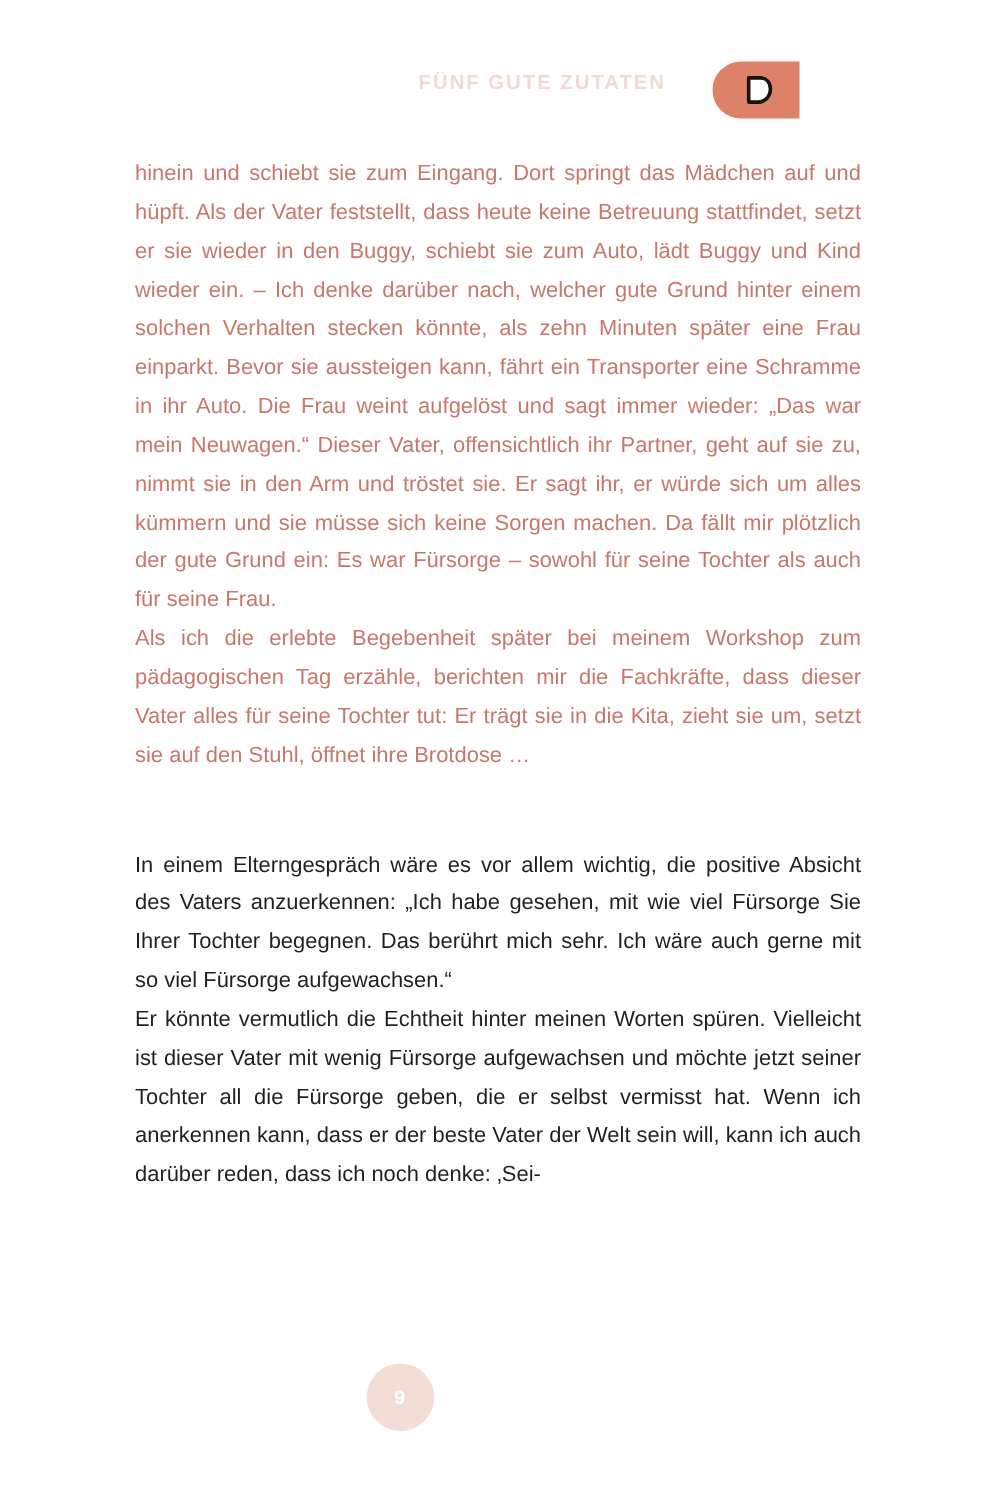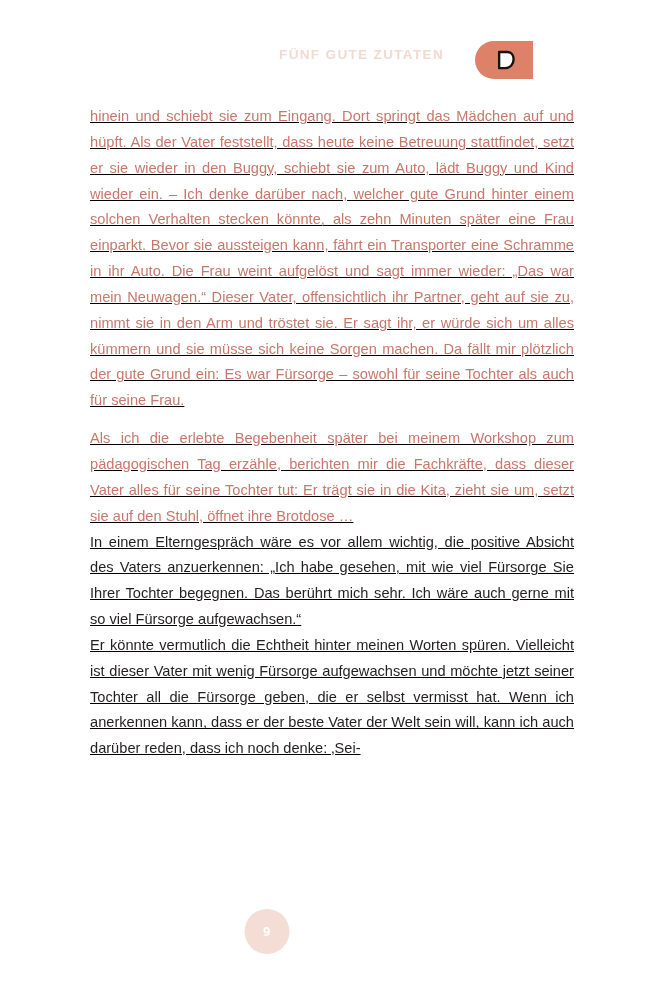--- a/index.html
+++ b/index.html
@@ -57,38 +57,37 @@
     height: 22px;
     margin-left: 2px;
   }
 
   
   .column {
     position: absolute;
     left: 90px;
     top: 104px;
     width: 484px;
-    text-decoration: underline;
   }
 
   p {
     margin: 0;
   }
 
   .coral-block {
     font-family: "Liberation Sans", sans-serif;
     font-size: 14.6px;
     line-height: 25.85px;
     color: #c8786b;
     text-align: justify;
     text-justify: inter-word;
     letter-spacing: 0.02px;
   }
   .coral-block p + p {
-    margin-top: 12px;
+    margin-top: 0;
   }
 
   .section-heading {
     font-family: "Liberation Serif", serif;
     font-size: 21.5px;
     font-weight: bold;
     color: #d9735b;
     letter-spacing: 0.1px;
     margin: 0;
     padding-top: 38px;
@@ -97,20 +96,21 @@
   }
 
   .dark-block {
     font-family: "Liberation Sans", sans-serif;
     font-size: 14.6px;
     line-height: 25.85px;
     color: #231f20;
     text-align: justify;
     text-justify: inter-word;
     letter-spacing: 0.01px;
+    margin-top: 47px;
   }
 
   
   .coral-block p,
   .dark-block p {
     text-align: justify;
   }
   .coral-block p:last-child,
   .dark-block p:last-child {
     text-align: justify;

